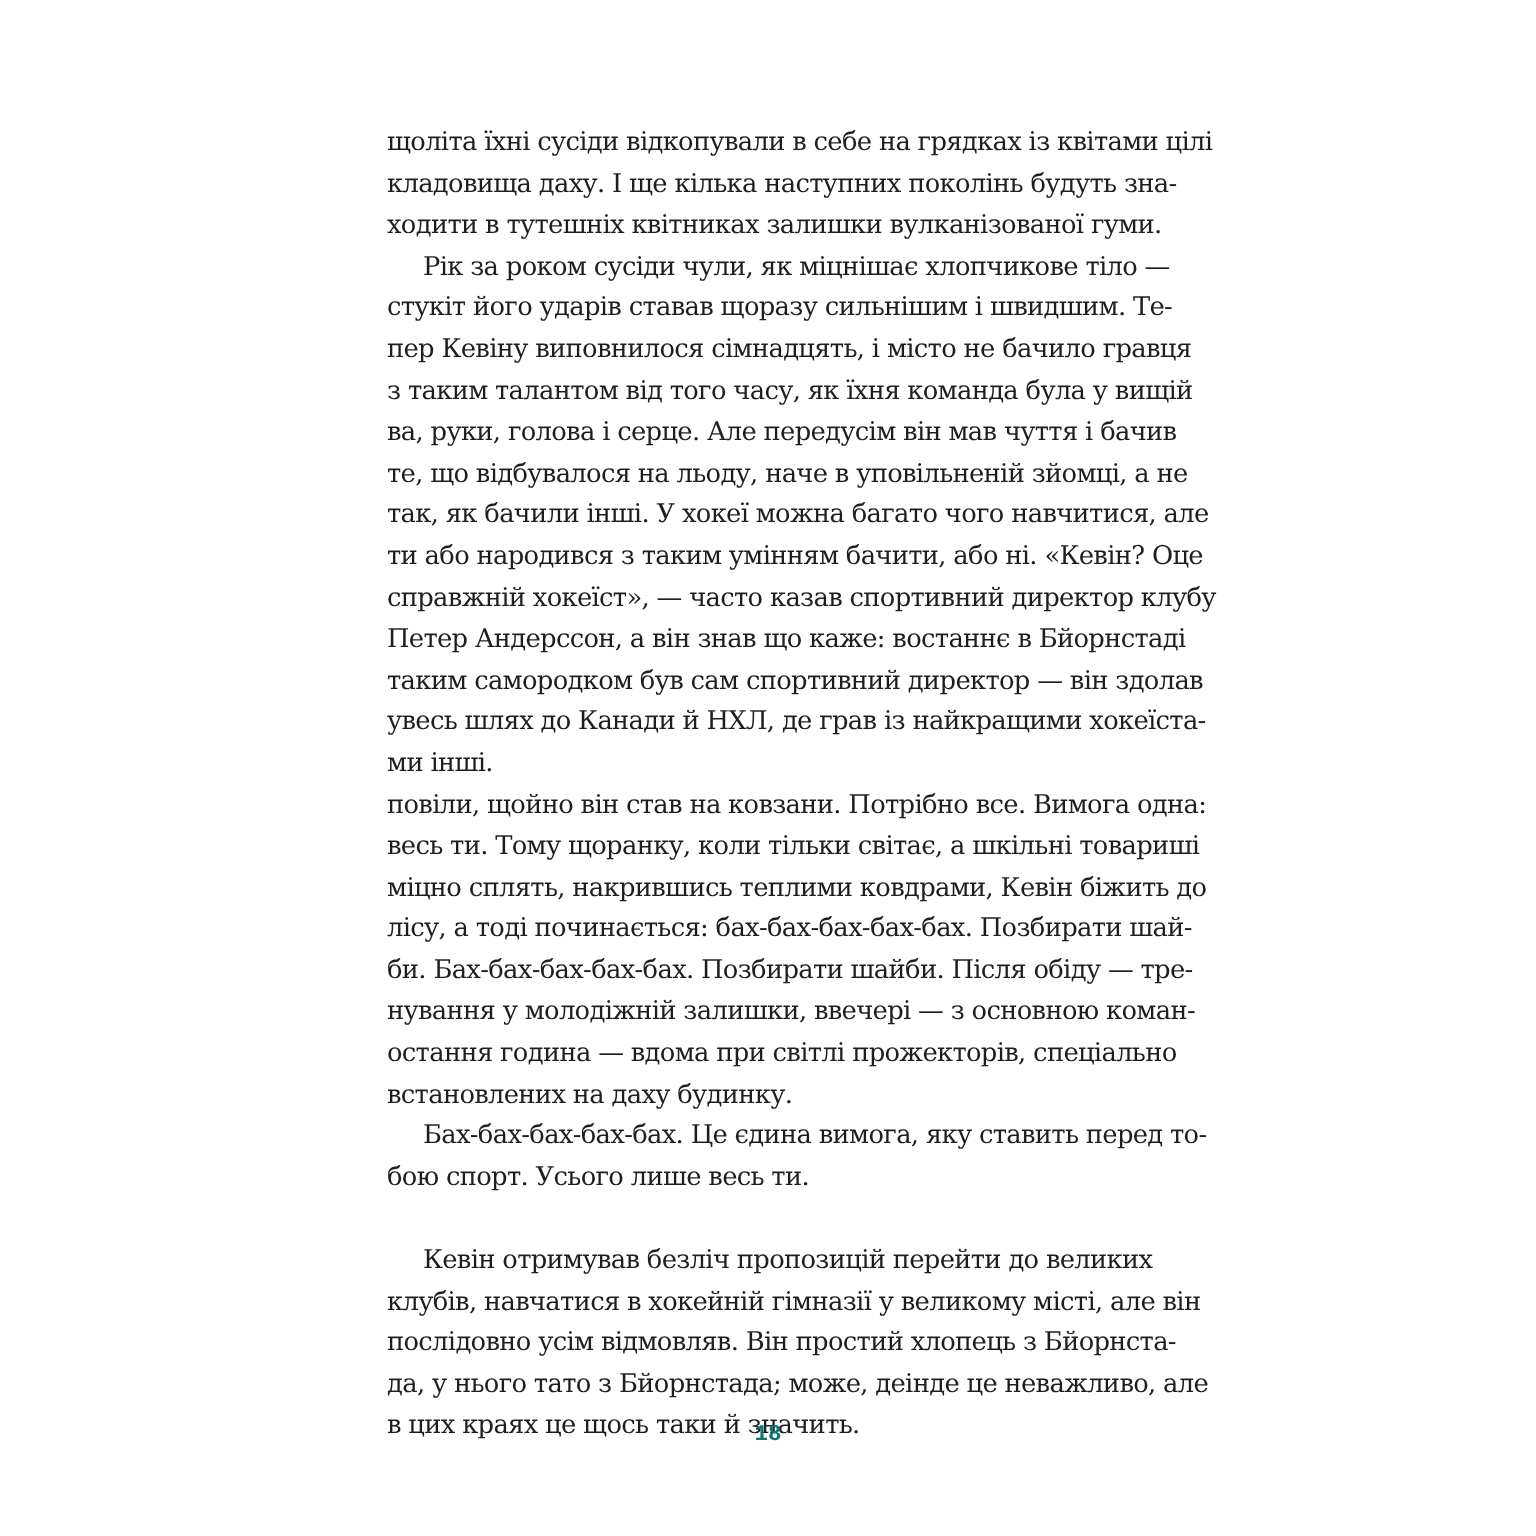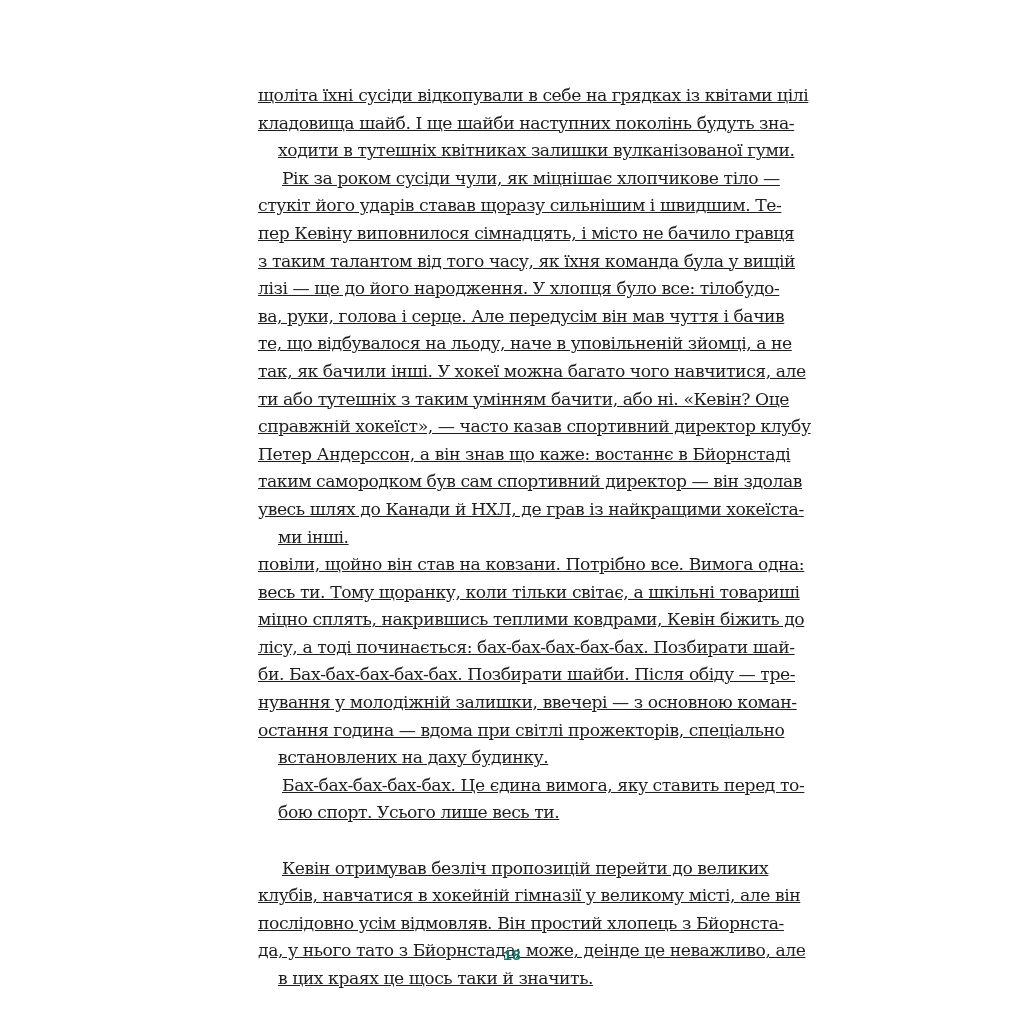--- a/index.html
+++ b/index.html
@@ -3,49 +3,48 @@
   <meta charset="utf-8">
   <style>
     html, body { margin: 0; padding: 0; background: #ffffff; }
     body { width: 1024px; height: 1024px; position: relative; overflow: hidden; }
     .page {
       position: absolute; left: 258px; top: 82px; width: 507px;
       font-family: "DejaVu Serif", serif;
       font-size: 17.2px; line-height: 27.6px; color: #1e1e1e;
       letter-spacing: -0.45px;
     }
-    .para { margin: 0; text-align: justify; text-align-last: left; text-decoration: underline; }
+    .para { margin: 0; text-align: justify; text-align-last: left; }
     .line { display: block; white-space: nowrap; text-align: justify; text-align-last: justify; }
-    .line.last { text-align-last: left; margin-left: 20px; }
+    .line.last { text-align-last: left; }
     .indent { padding-left: 24px; }
     .gap { height: 27.6px; }
     .page-num {
       position: absolute; left: 0; width: 1024px; top: 948px; text-align: center;
       font-family: Liberation Mono, monospace; font-weight: bold; font-size: 15px; color: #0f766e;
     }
   </style>
 </head>
 <body>
 
 <div class="page">
   <div class="para">
     <span class="line">щоліта їхні сусіди відкопували в себе на грядках із квітами цілі</span>
-    <span class="line">кладовища шайб. І ще шайби наступних поколінь будуть зна-</span>
+    <span class="line">кладовища даху. І ще кілька наступних поколінь будуть зна-</span>
     <span class="line last">ходити в тутешніх квітниках залишки вулканізованої гуми.</span>
   </div>
   <div class="para">
     <span class="line indent">Рік за роком сусіди чули, як міцнішає хлопчикове тіло —</span>
     <span class="line">стукіт його ударів ставав щоразу сильнішим і швидшим. Те-</span>
     <span class="line">пер Кевіну виповнилося сімнадцять, і місто не бачило гравця</span>
     <span class="line">з таким талантом від того часу, як їхня команда була у вищій</span>
-    <span class="line">лізі — ще до його народження. У хлопця було все: тілобудо-</span>
     <span class="line">ва, руки, голова і серце. Але передусім він мав чуття і бачив</span>
     <span class="line">те, що відбувалося на льоду, наче в уповільненій зйомці, а не</span>
     <span class="line">так, як бачили інші. У хокеї можна багато чого навчитися, але</span>
-    <span class="line">ти або тутешніх з таким умінням бачити, або ні. «Кевін? Оце</span>
+    <span class="line">ти або народився з таким умінням бачити, або ні. «Кевін? Оце</span>
     <span class="line">справжній хокеїст», — часто казав спортивний директор клубу</span>
     <span class="line">Петер Андерссон, а він знав що каже: востаннє в Бйорнстаді</span>
     <span class="line">таким самородком був сам спортивний директор — він здолав</span>
     <span class="line">увесь шлях до Канади й НХЛ, де грав із найкращими хокеїста-</span>
     <span class="line last">ми інші.</span>
   </div>
   <div class="para">
     <span class="line">повіли, щойно він став на ковзани. Потрібно все. Вимога одна:</span>
     <span class="line">весь ти. Тому щоранку, коли тільки світає, а шкільні товариші</span>
     <span class="line">міцно сплять, накрившись теплими ковдрами, Кевін біжить до</span>

